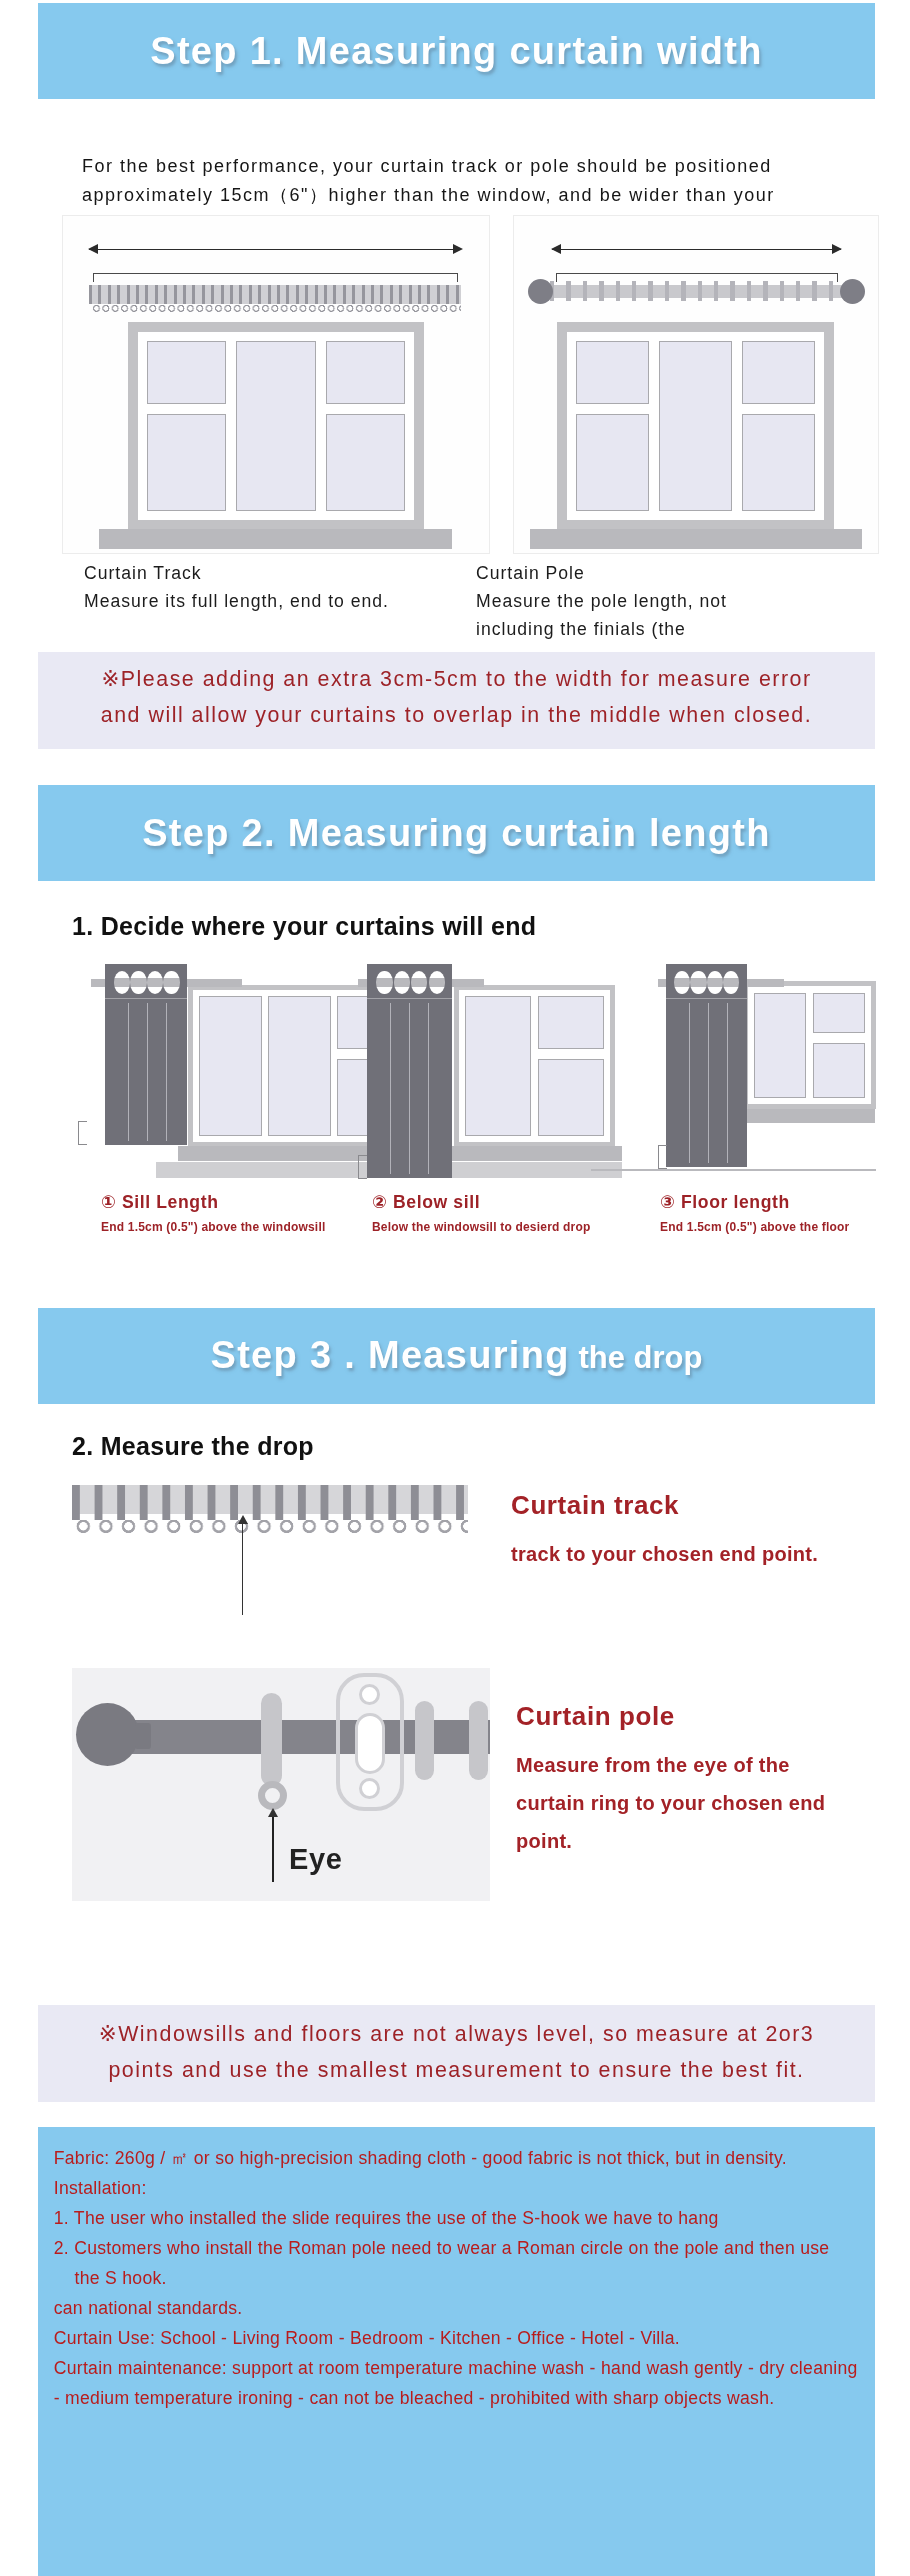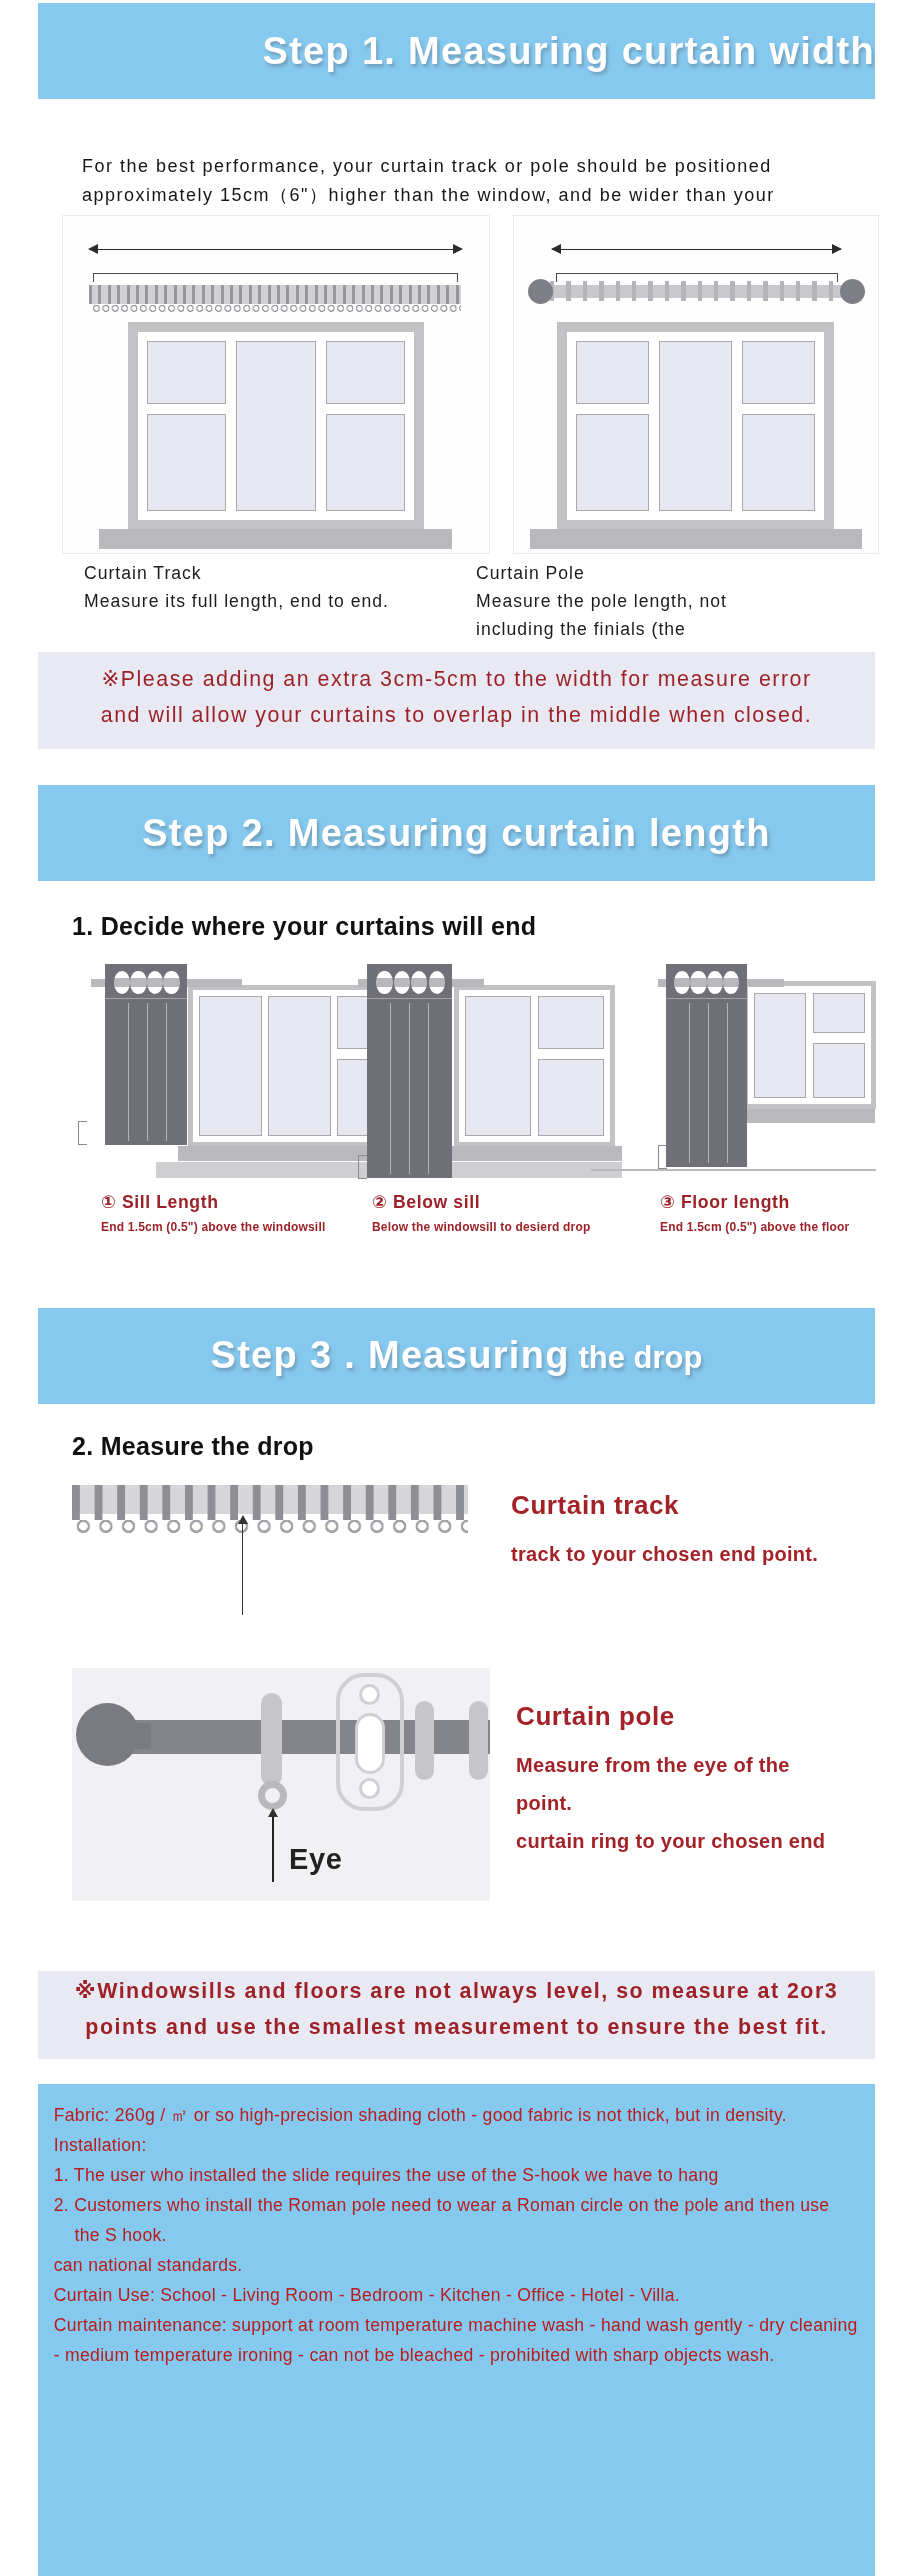--- a/index.html
+++ b/index.html
@@ -5,21 +5,21 @@
   html,body{margin:0;padding:0;background:#fff;}
   .page{position:relative;width:910px;height:2576px;background:#ffffff;overflow:hidden;
         font-family:"Liberation Sans","DejaVu Sans",sans-serif;}
 
   
   .banner{width:837px;margin-left:38px;height:96px;background:#86c9ee;
           display:flex;align-items:center;justify-content:center;}
   .banner-text{color:#ffffff;font-size:38px;font-weight:bold;letter-spacing:1.3px;
                text-shadow:1.9px 2.5px 3.1px rgba(95,125,150,.55);white-space:nowrap;}
   .banner-sub{font-size:31px;letter-spacing:0;margin-left:8.8px;}
-  #banner1{margin-top:3.1px;justify-content:flex-end;}
+  #banner1{margin-top:3.1px;}
   #banner2{margin-top:36px;}
   #banner3{margin-top:60px;text-align:right;}
 
   
   .intro{margin:53px 0 0 82px;font-size:18px;letter-spacing:1.5px;line-height:29px;color:#161616;}
 
   
   .panels{position:relative;height:338px;margin-top:5px;}
   .panel{position:absolute;top:0;height:337px;border:0.6px solid #ececec;background:#fefefe;}
   #panel-track{left:62px;width:426px;}
@@ -54,21 +54,21 @@
 
   
   .cap-row{position:relative;height:88px;}
   .cap{position:absolute;top:6.3px;font-size:17.6px;letter-spacing:1px;line-height:28px;color:#1c1c1c;}
   #cap-track{left:84px;} #cap-pole{left:476px;}
 
   
   .note{width:837px;margin-left:38px;background:#e9e9f4;color:#9d2227;
         font-size:21.4px;letter-spacing:1.5px;line-height:36px;text-align:center;}
   #note1{margin-top:11.3px;height:88px;padding-top:8.8px;box-sizing:content-box;}
-  #note2{margin-top:70px;height:86px;padding-top:2px;font-weight:bold;}
+  #note2{margin-top:104px;height:86px;padding-top:11px;}
 
   
   .heading{margin-left:72px;font-size:25px;font-weight:bold;color:#111;letter-spacing:0.3px;}
   #heading1{margin-top:31px;}
   #heading2{margin-top:28px;}
 
   
   .s2-row{position:relative;height:226px;margin-top:17.6px;}
   .fig{position:absolute;top:0;height:226px;}
   #fig1{left:62px;width:350px;}
@@ -356,22 +356,22 @@
         <div class="screw screw-bot"></div>
       </div>
       <div class="bp-ring" id="bp-ring2"></div>
       <div class="bp-ring" id="bp-ring3"></div>
       <div class="uparrow" id="eye-arrow"></div>
       <div class="eye-label">Eye</div>
     </div>
     <div class="red-title" id="pole-title">Curtain pole</div>
     <div class="red-body" id="pole-body">
       <div>Measure from the eye of the</div>
+      <div>curtain ring to your chosen end</div>
       <div>point.</div>
-      <div>curtain ring to your chosen end</div>
     </div>
   </div>
 
   <div class="note" id="note2">
     <div>※Windowsills and floors are not always level, so measure at 2or3</div>
     <div>points and use the smallest measurement to ensure the best fit.</div>
   </div>
 
   <div class="info-box">
     <div class="info-line">Fabric: 260g / ㎡ or so high-precision shading cloth - good fabric is not thick, but in density.</div>

